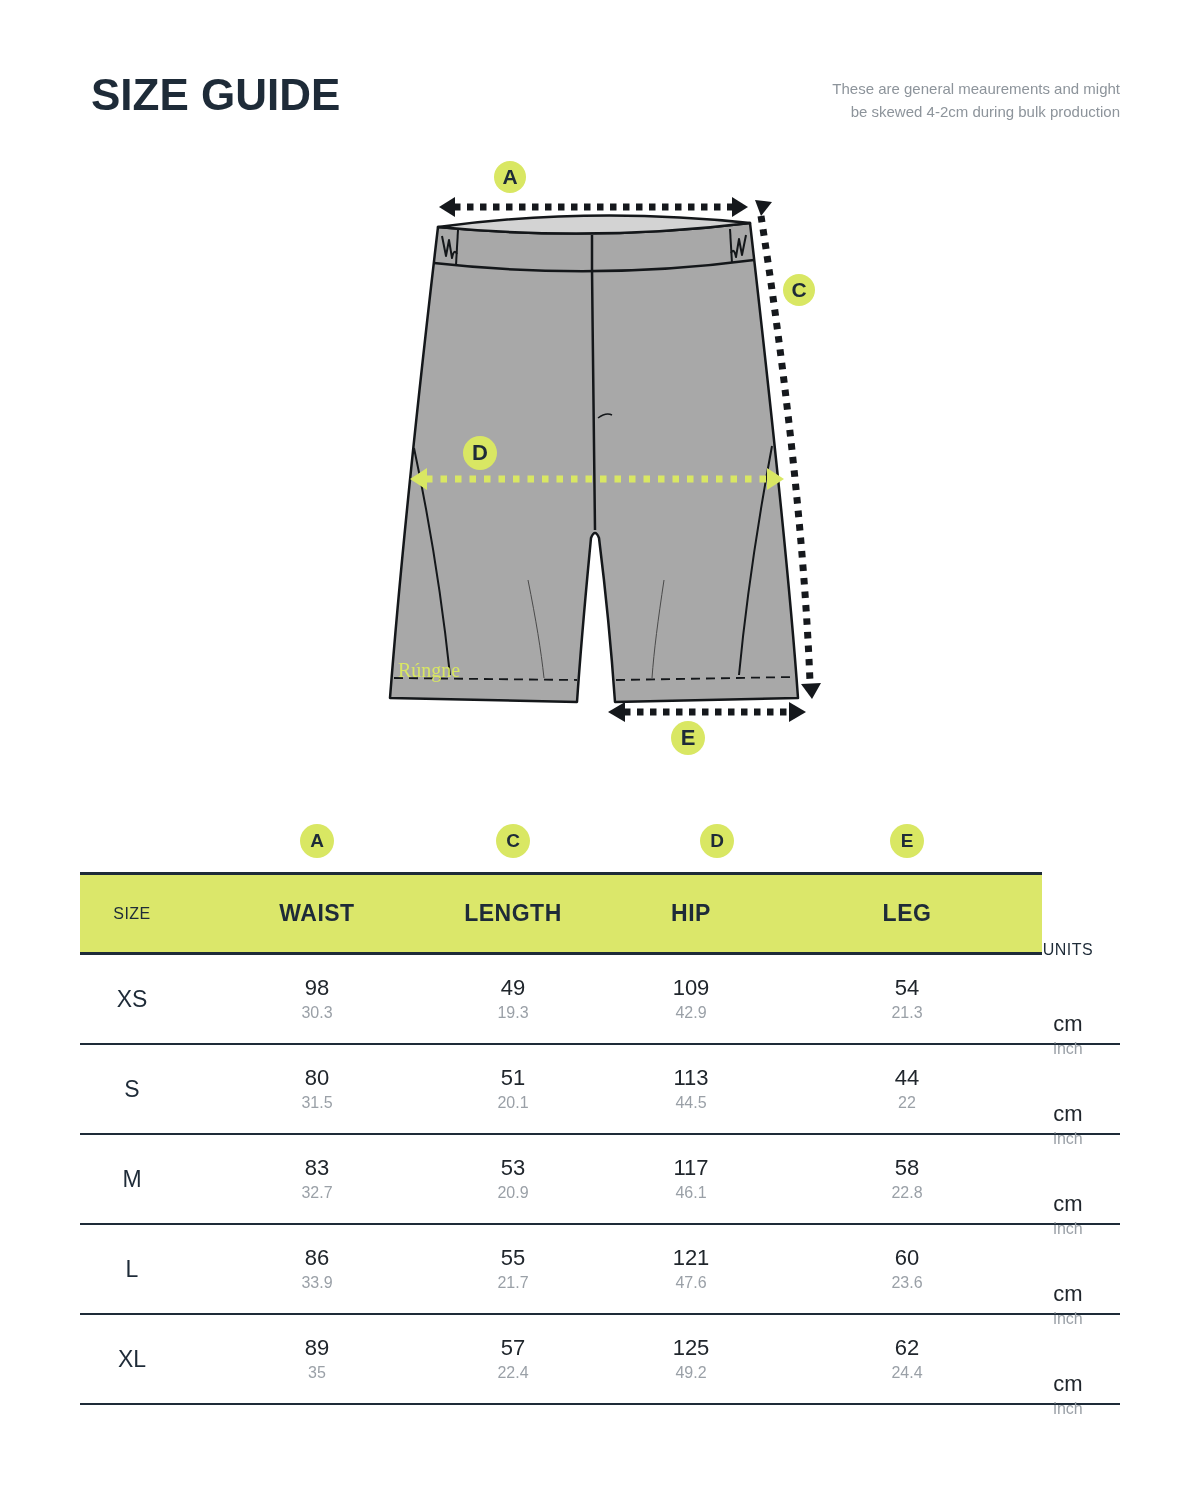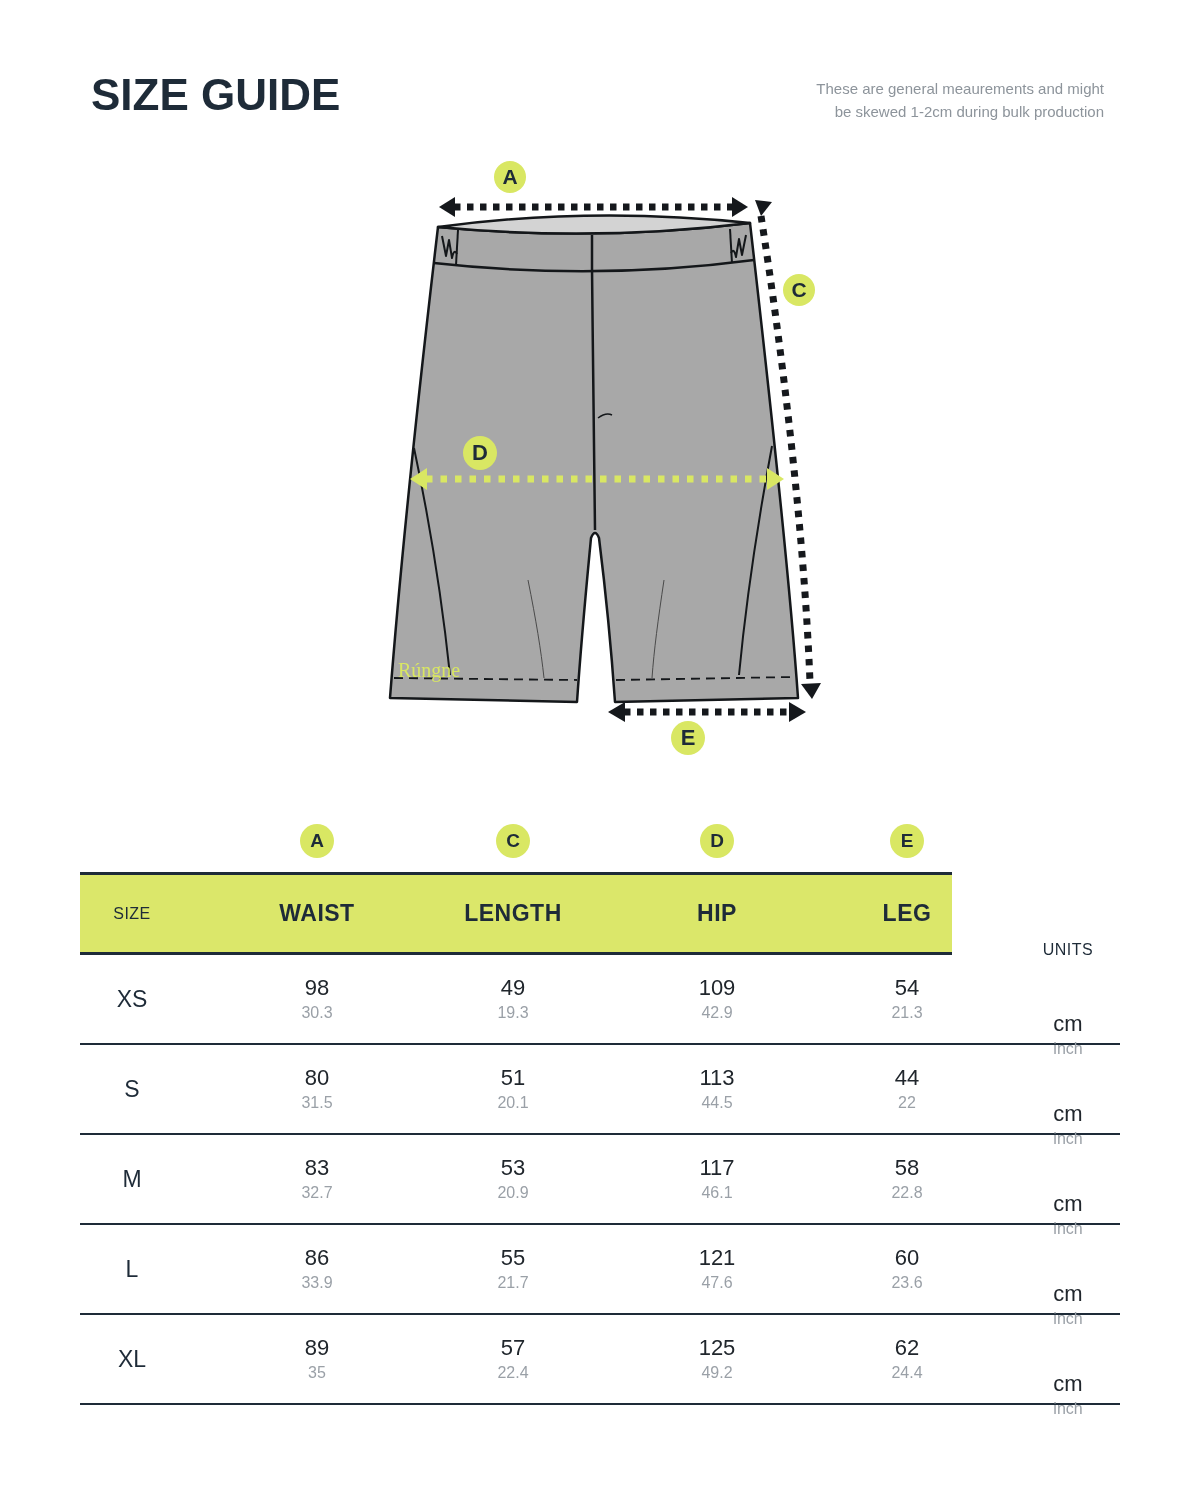--- a/index.html
+++ b/index.html
@@ -8,67 +8,67 @@
     width:1200px; height:1500px; position:relative; overflow:hidden;
     font-family:"Liberation Sans", sans-serif;
     --navy:#1e2b38; --green:#dbe76a; --badge-green:#d9e763;
     --gray-val:#9aa0a7; --note-gray:#8d949b;
   }
   .page-title {
     position:absolute; left:91px; top:70px;
     font-size:44px; font-weight:bold; letter-spacing:0px; color:var(--navy);
   }
   .note {
-    position:absolute; right:96px; top:78px; text-align:right;
+    position:absolute; right:80px; top:78px; text-align:right;
     font-size:15px; line-height:1.5; color:var(--note-gray);
   }
   .diagram { position:absolute; left:370px; top:150px; width:480px; height:630px; }
 
   .badge-strip { position:absolute; left:80px; top:824px; width:1040px; height:34px; }
   .tbadge {
     position:absolute; top:0; transform:translateX(-50%);
     width:34px; height:34px; border-radius:50%;
     background:var(--badge-green); color:var(--navy);
     font-size:19px; font-weight:bold;
     display:flex; align-items:center; justify-content:center;
   }
   .thead {
-    position:absolute; left:80px; top:872px; width:872px; height:83px;
+    position:absolute; left:80px; top:872px; width:962px; height:83px;
     background:var(--green);
     border-top:3px solid var(--navy); border-bottom:3px solid var(--navy);
   }
   .rows { position:absolute; left:80px; top:955px; width:1040px; }
   .trow { position:relative; height:90px; border-bottom:2.5px solid var(--navy); }
 
   .cell {
     position:absolute; top:0; height:100%; transform:translateX(-50%);
     display:flex; flex-direction:column; align-items:center; justify-content:center;
     white-space:nowrap;
   }
   .c-size   { left:52px; }
   .c-waist  { left:237px; }
   .c-length { left:433px; }
-  .c-hip    { left:637px; }
+  .c-hip    { left:611px; }
   .c-leg    { left:827px; }
   .c-units  { left:988px;margin-top:36px; }
 
   .h-small { font-size:16px; letter-spacing:0.5px; color:var(--navy); }
   .h-big   { font-size:23px; font-weight:bold; letter-spacing:0.5px; color:var(--navy); }
 
   .size-label { font-size:23px; font-weight:normal; color:var(--navy); }
   .val-cm  { font-size:22px; color:#20262c; line-height:1.25; }
   .val-in  { font-size:16px; color:var(--gray-val); line-height:1.4; }
 </style>
 </head>
 <body>
 
 <div class="page-title">SIZE GUIDE</div>
 <div class="note">
   <div>These are general meaurements and might</div>
-  <div>be skewed 1-2cm during bulk production</div>
+  <div>be skewed 4-2cm during bulk production</div>
 </div>
 
 <svg class="diagram" viewBox="0 0 480 630" xmlns="http://www.w3.org/2000/svg">
 
   <path d="M 68 77 C 50 230 30 420 20 548 L 207 552 C 212 480 218 420 221 388 Q 225 378 229 388 C 233 420 240 480 245 552 L 428 548 C 419 420 398 230 380 73 Q 225 92 68 77 Z" fill="#a8a8a8" stroke="#14171a" stroke-width="2.5" stroke-linejoin="round"></path>
 
   <path d="M 68 77 Q 222 56 380 73 Q 225 92 68 77 Z" fill="#d3d3d3" stroke="#14171a" stroke-width="2.5" stroke-linejoin="round"></path>
 
   <path d="M 64 113 Q 225 131 384 110" fill="none" stroke="#14171a" stroke-width="2.5"></path>
 

